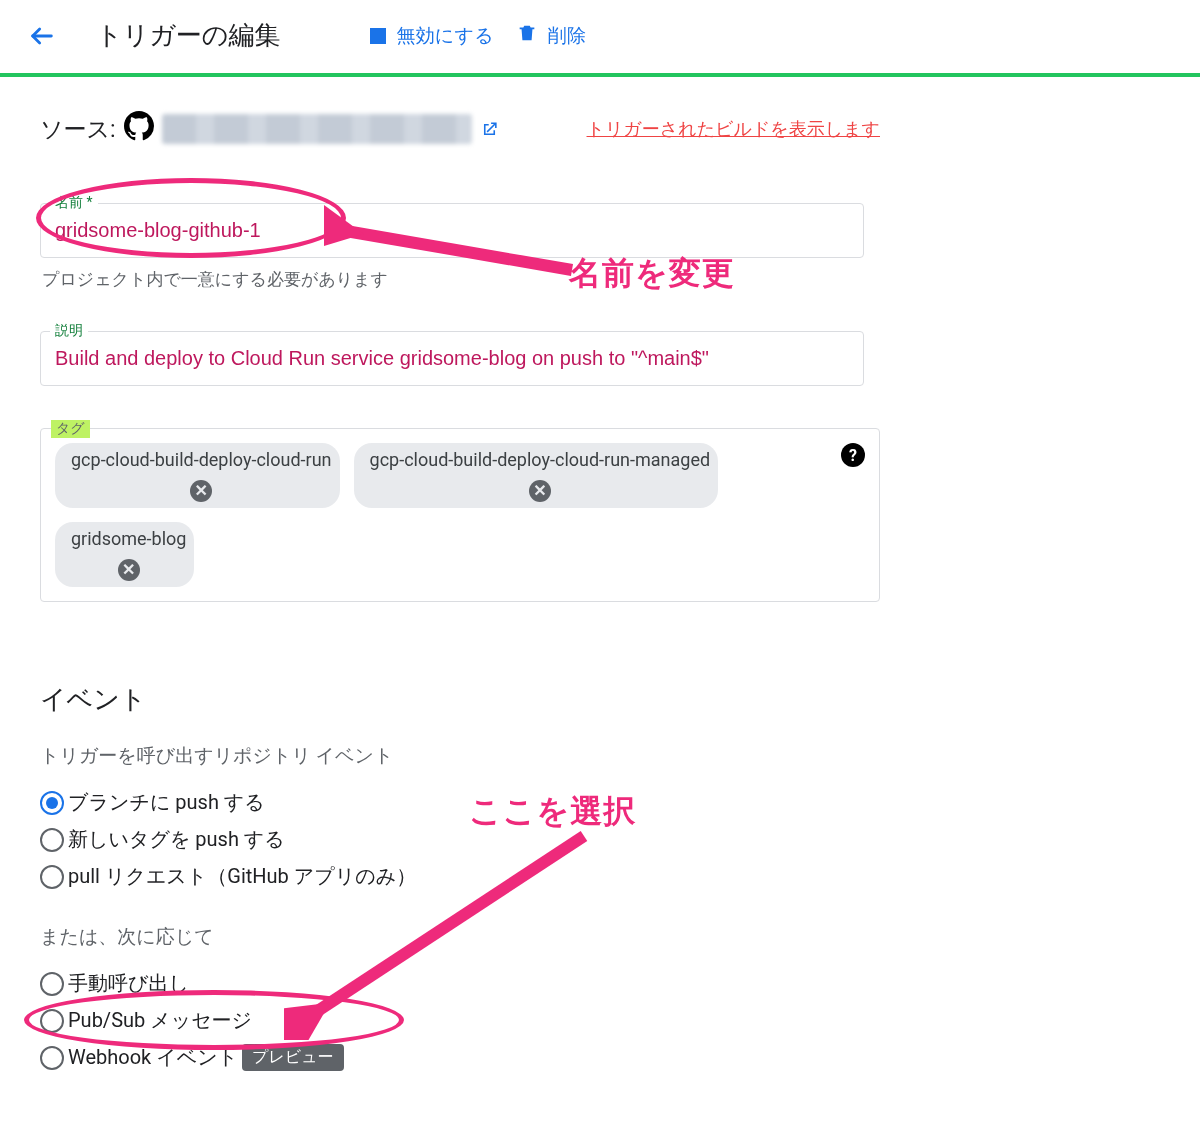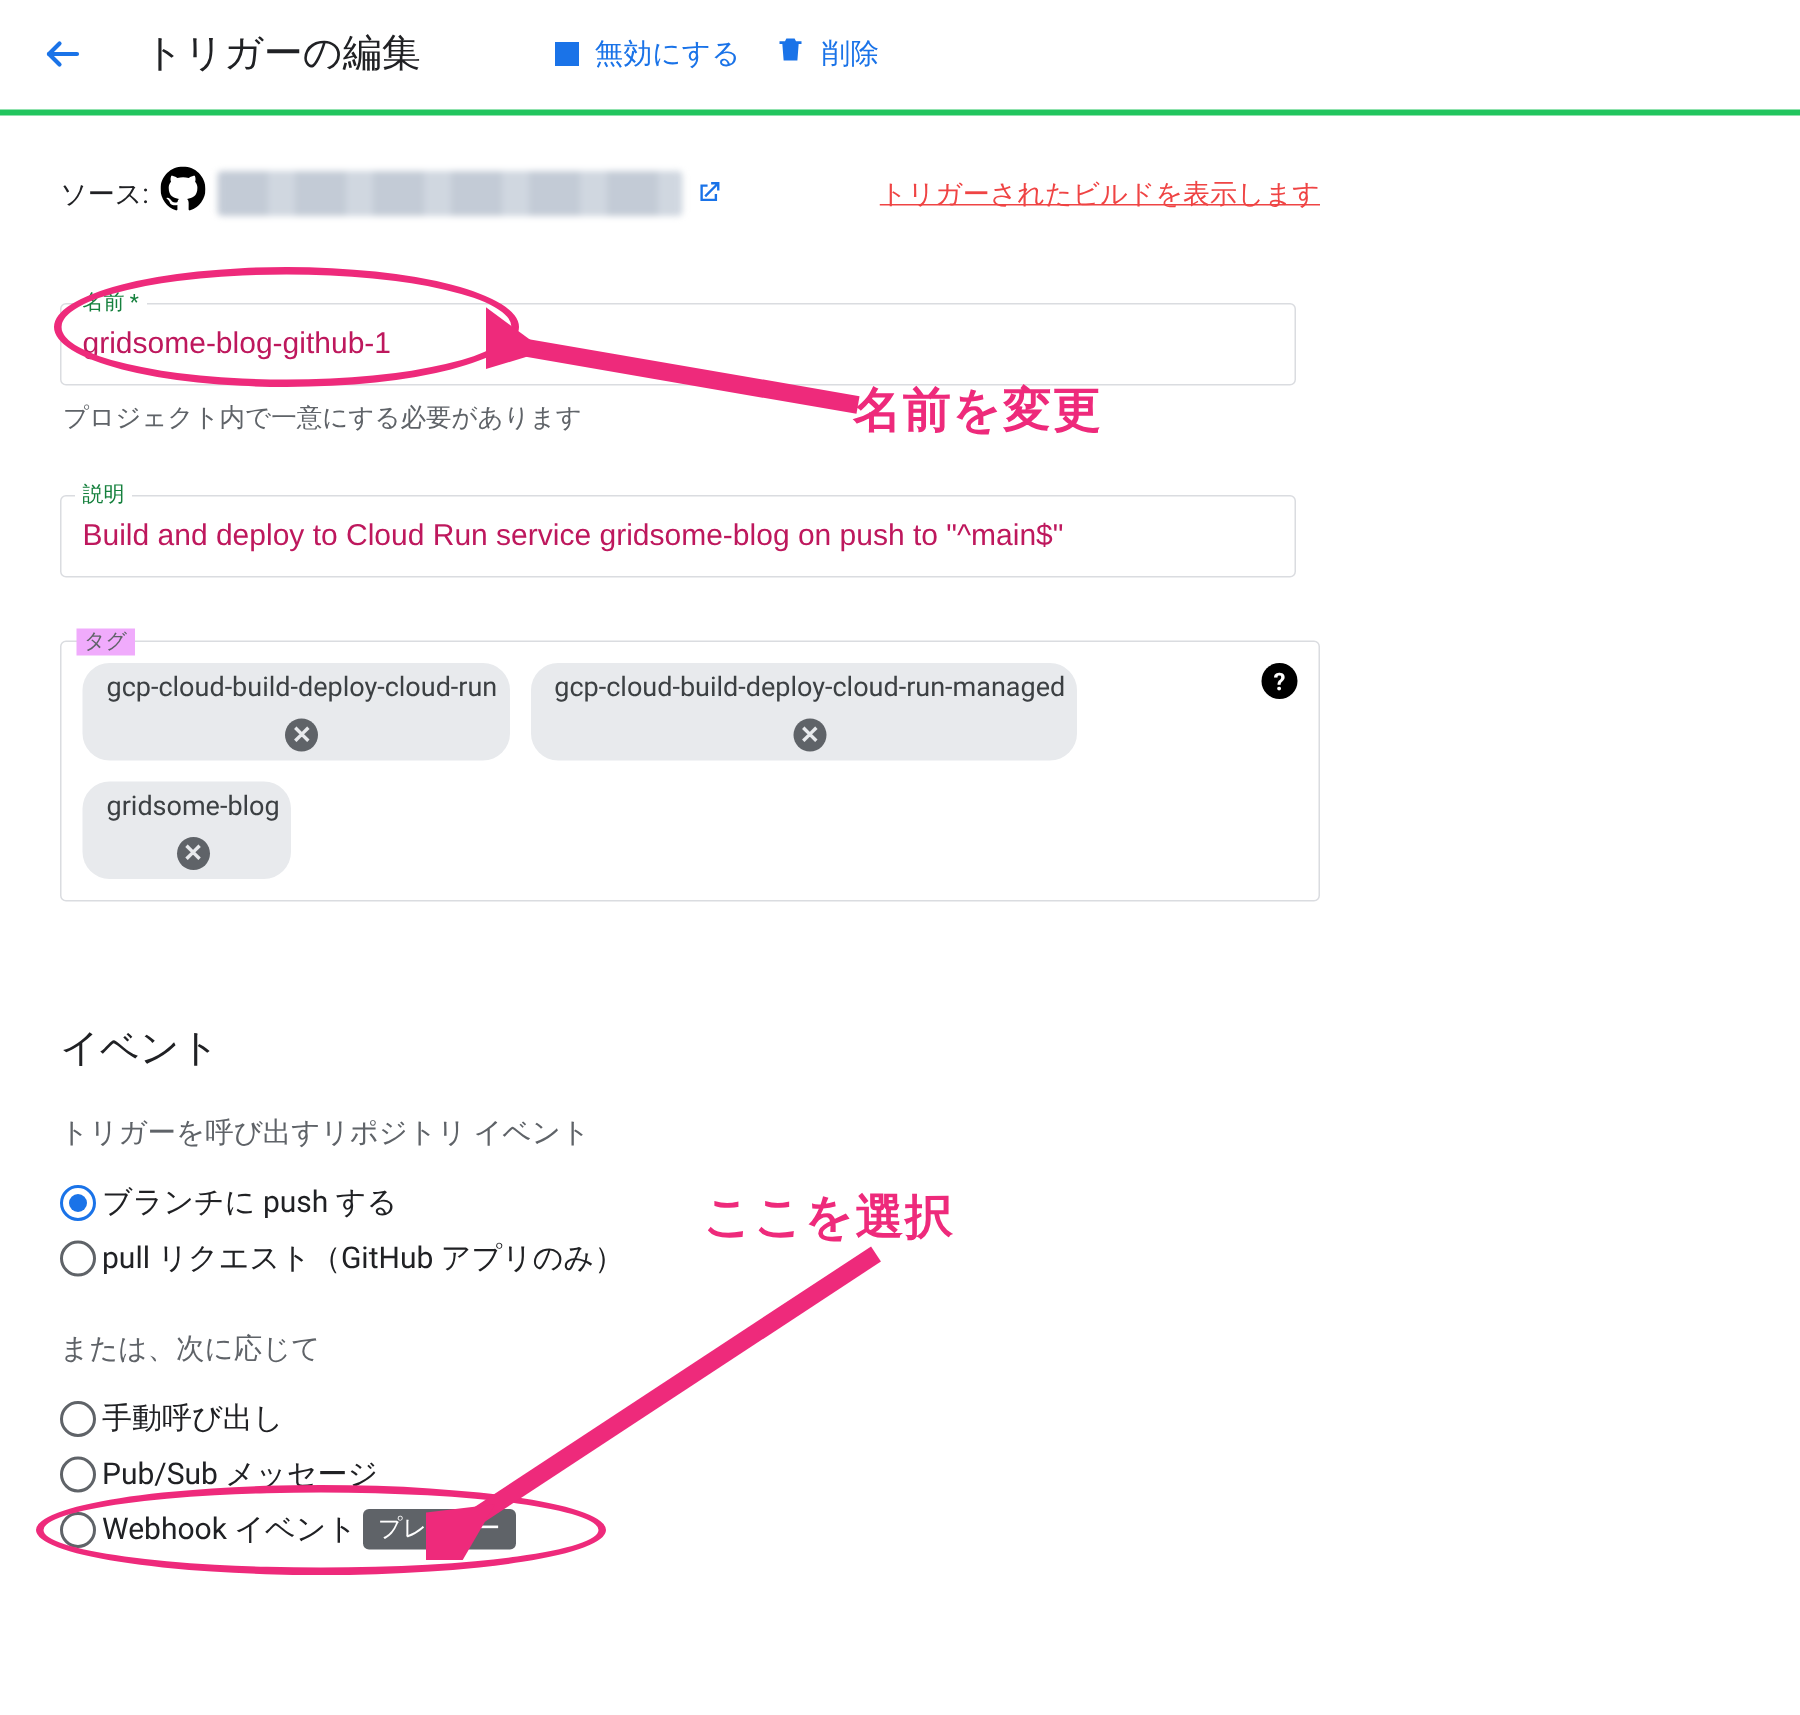--- a/index.html
+++ b/index.html
@@ -63,21 +63,21 @@
     .source-row {
       display:flex;
       align-items:center;
       justify-content:space-between;
       margin-bottom: 56px;
     }
     .source-left {
       display:flex;
       align-items:center;
       gap: 8px;
-      font-size: 18px;
+      font-size: 23px;
     }
     .gh-icon svg { width:30px; height:30px; fill:#000; }
     .redacted {
       width: 310px;
       height: 30px;
       background: repeating-linear-gradient(90deg,#c3cbd6 0 34px,#d0d7e0 34px 52px);
       border-radius:3px;
       filter:blur(2px);
     }
     .ext-icon svg { width:19px; height:19px; fill:#1a73e8; display:block; }
@@ -117,21 +117,21 @@
     .tags-box {
       width: 840px;
       border:1px solid #dadce0;
       border-radius:4px;
       position:relative;
       padding: 14px 50px 14px 14px;
     }
     .tags-box .float-label {
       position:absolute;
       top:-9px; left:10px;
-      background:#f0abfc;
+      background:#bef264;
       padding:0 5px;
       font-size:14px;
       color:#5f6368;
     }
     .tag-row { display:flex; flex-wrap:wrap; gap:14px; }
     .chip {
       display:inline-flex;
       align-items:center;
       gap:10px;
       background:#e8eaed;
@@ -277,20 +277,24 @@
     <div class="section-title">イベント</div>
 
     <div class="subhead">トリガーを呼び出すリポジトリ イベント</div>
     <div id="repo-options">
         <div class="radio-row">
           <span class="radio selected"></span>
           <span>ブランチに push する</span>
         </div>
         <div class="radio-row">
           <span class="radio"></span>
+          <span>新しいタグを push する</span>
+        </div>
+        <div class="radio-row">
+          <span class="radio"></span>
           <span>pull リクエスト（GitHub アプリのみ）</span>
         </div>
       </div>
 
     <div style="height:24px"></div>
     <div class="subhead">または、次に応じて</div>
     <div id="or-options">
         <div class="radio-row">
           <span class="radio"></span>
           <span>手動呼び出し</span>

